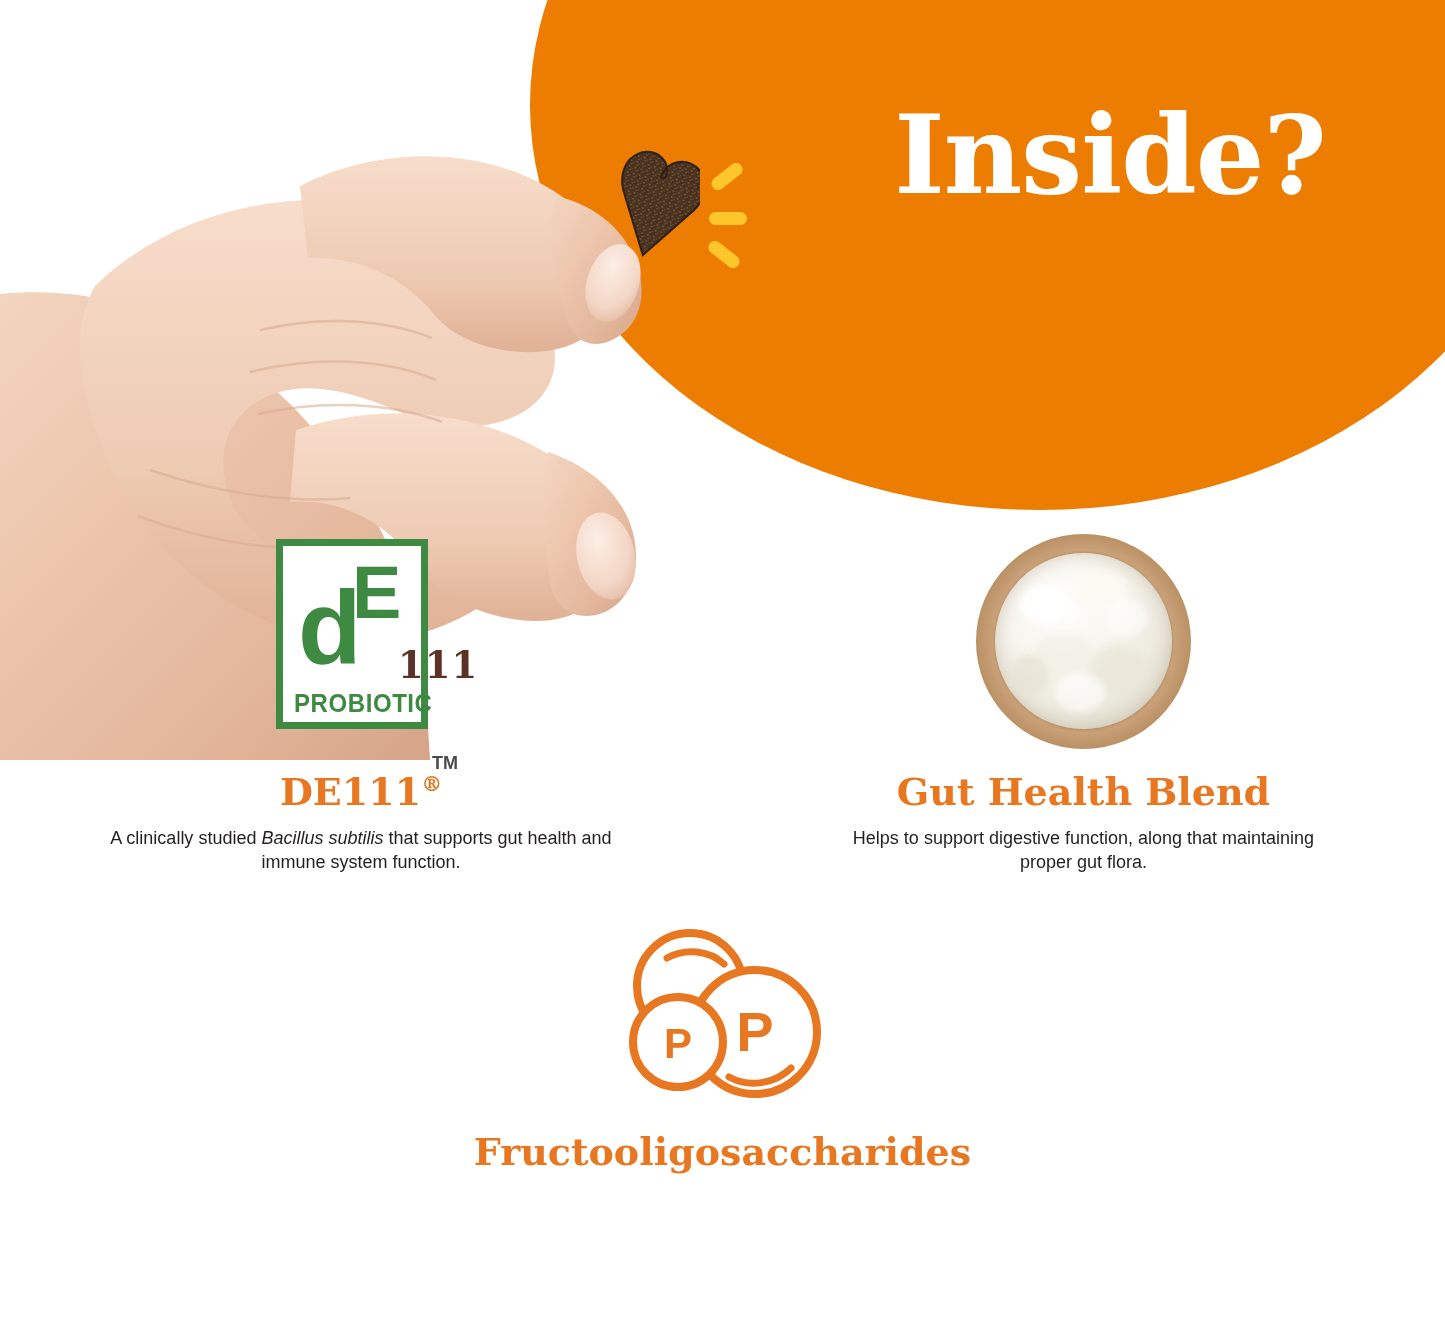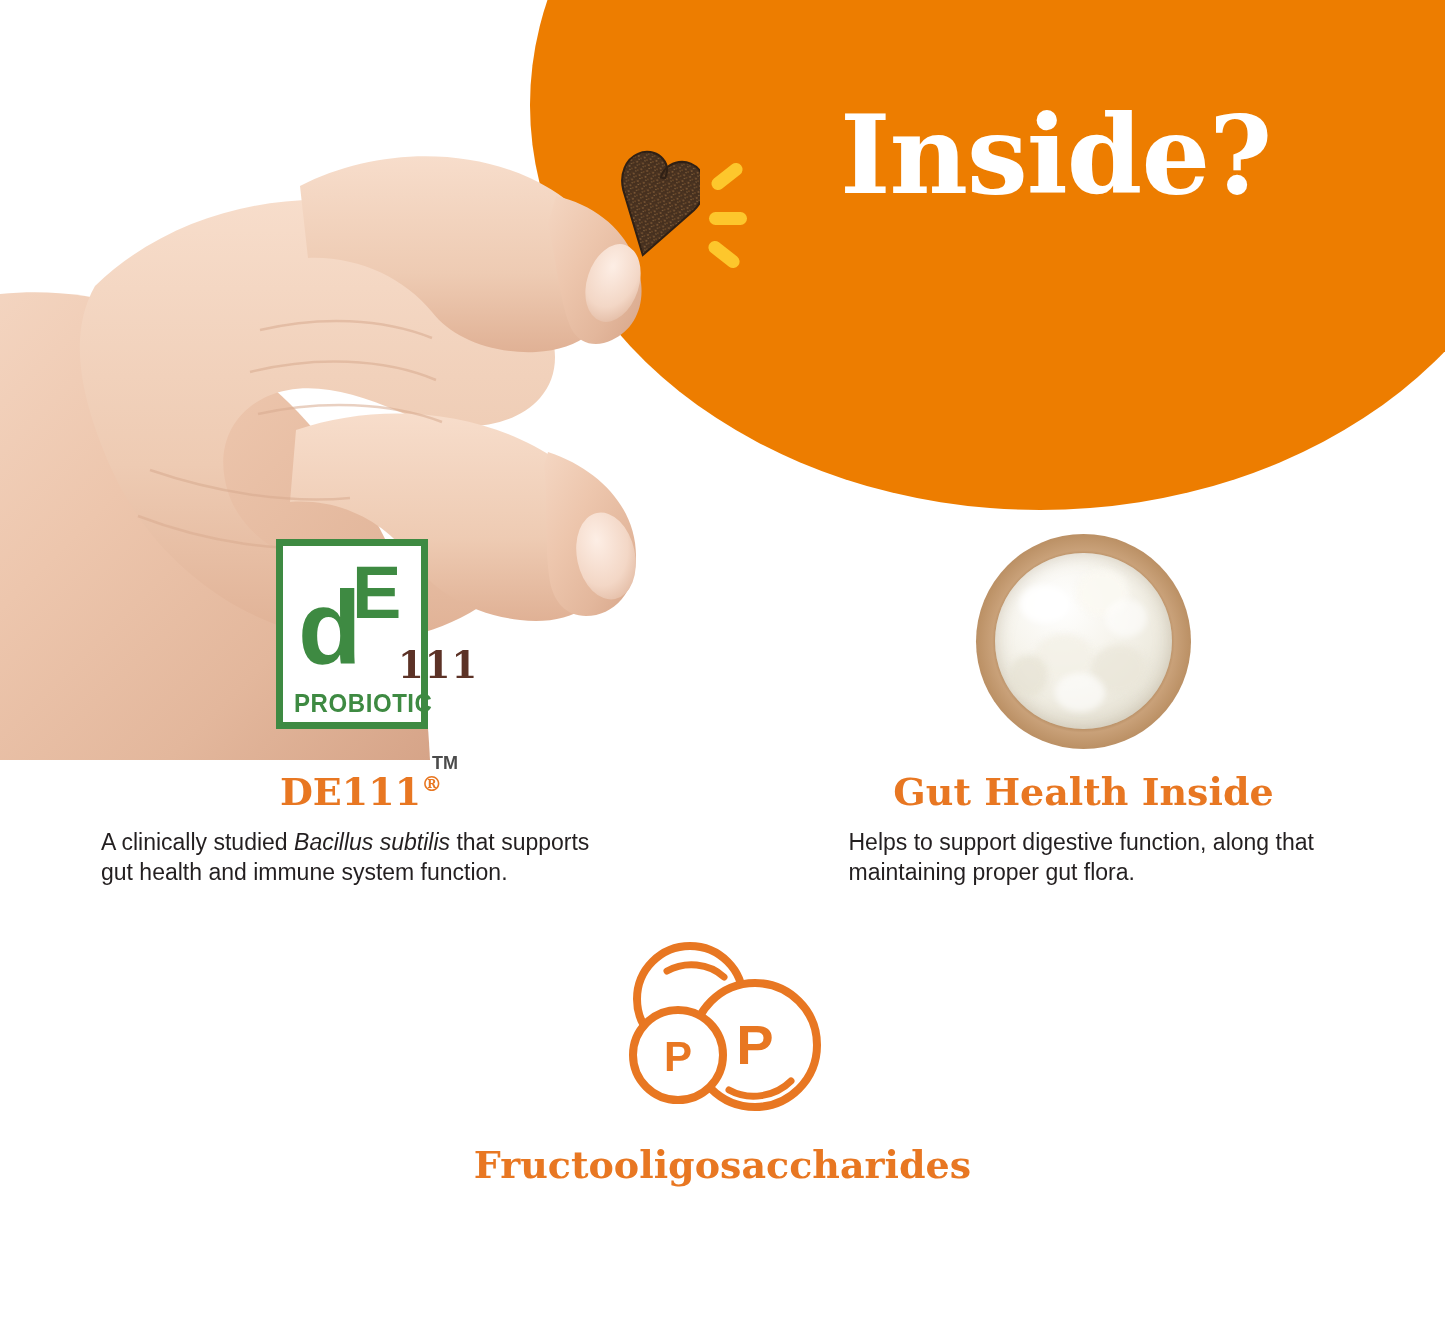--- a/index.html
+++ b/index.html
@@ -49,21 +49,21 @@
     top: 86px;
     width: 540px;
     color: #ffffff;
     font-family: "DejaVu Serif", serif;
     font-weight: bold;
     font-size: 108px;
     line-height: 1.28;
     letter-spacing: -1px;
     text-align: left;
   }
-  .hero-title .l2 { display: block; text-align: left; }
+  .hero-title .l2 { display: block; text-align: center; }
 
   
   .sparkle {
     position: absolute;
     background: #FDC72C;
     border-radius: 8px;
   }
   #sparkle-1 { left: 709px; top: 170px; width: 36px; height: 13px; transform: rotate(-38deg); }
   #sparkle-2 { left: 709px; top: 212px; width: 38px; height: 13px; transform: rotate(0deg); }
   #sparkle-3 { left: 706px; top: 248px; width: 36px; height: 13px; transform: rotate(38deg); }
@@ -108,23 +108,23 @@
   .feature-title sup {
     font-size: 21px;
     vertical-align: super;
     line-height: 0;
   }
 
   .feature-body {
     margin-top: 14px;
     color: #231f20;
     font-family: "Liberation Sans", sans-serif;
-    font-size: 23px;
+    font-size: 18px;
     line-height: 1.33;
-    text-align: left;
+    text-align: center;
   }
   .feature-body em { font-style: italic; }
 
   .w-left  { width: 520px; }
   .w-right { width: 470px; }
   .w-full  { width: 830px; }
 
   
   #de111-logo {
     position: relative;
@@ -345,21 +345,21 @@
             <div class="pw" style="left:14%;top:18%;width:28%;height:22%;background:#ffffff;opacity:.9"></div>
             <div class="pw" style="left:46%;top:10%;width:30%;height:26%;background:#fbf9f2;opacity:.85"></div>
             <div class="pw" style="left:22%;top:46%;width:34%;height:26%;background:#f3f0e6;opacity:.8"></div>
             <div class="pw" style="left:54%;top:52%;width:32%;height:28%;background:#eae6d9;opacity:.75"></div>
             <div class="pw" style="left:34%;top:68%;width:28%;height:22%;background:#ffffff;opacity:.6"></div>
             <div class="pw" style="left:8%;top:58%;width:22%;height:24%;background:#e6e2d3;opacity:.7"></div>
             <div class="pw" style="left:62%;top:26%;width:24%;height:22%;background:#ffffff;opacity:.55"></div>
           </div>
         </div>
       </div>
-      <div class="feature-title">Gut Health Inside</div>
+      <div class="feature-title">Gut Health Blend</div>
       <div class="feature-body w-right">Helps to support digestive function, along that maintaining proper gut flora.</div>
     </div>
   </div>
 
   <div class="row" style="margin-top:46px;">
     <div class="feature full">
       <div class="icon-slot" style="height:196px;">
         <svg id="fos-icon" viewBox="0 0 215 190" xmlns="http://www.w3.org/2000/svg">
           <g fill="none" stroke="#E87722" stroke-width="8" stroke-linecap="round">
 

